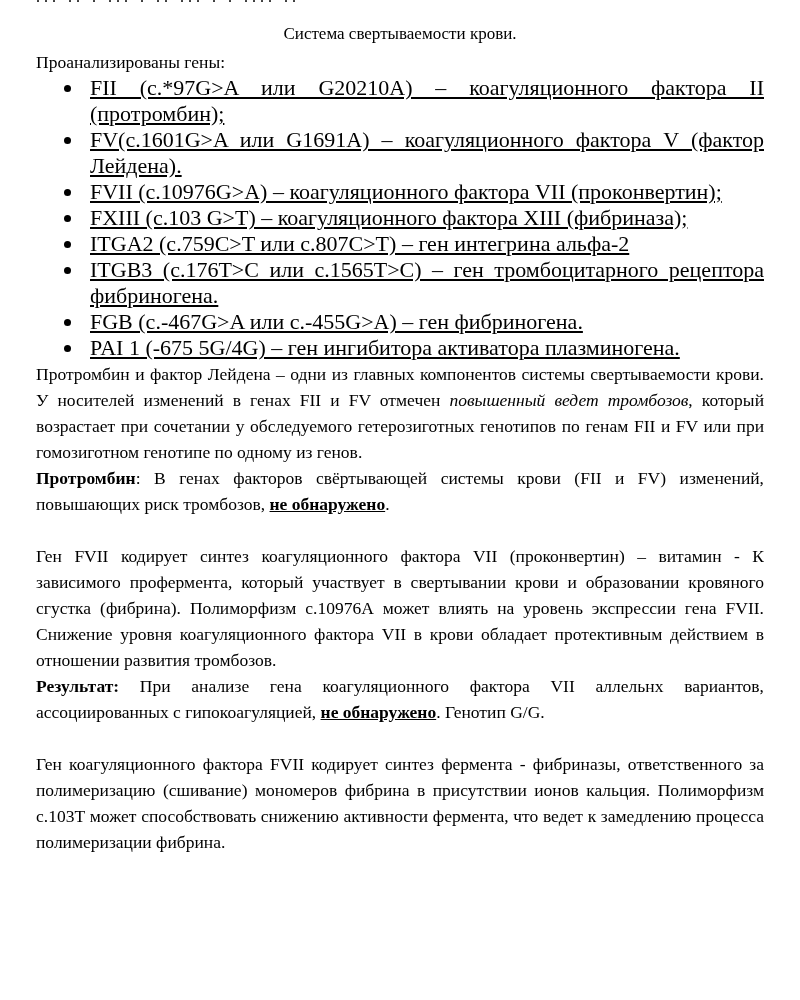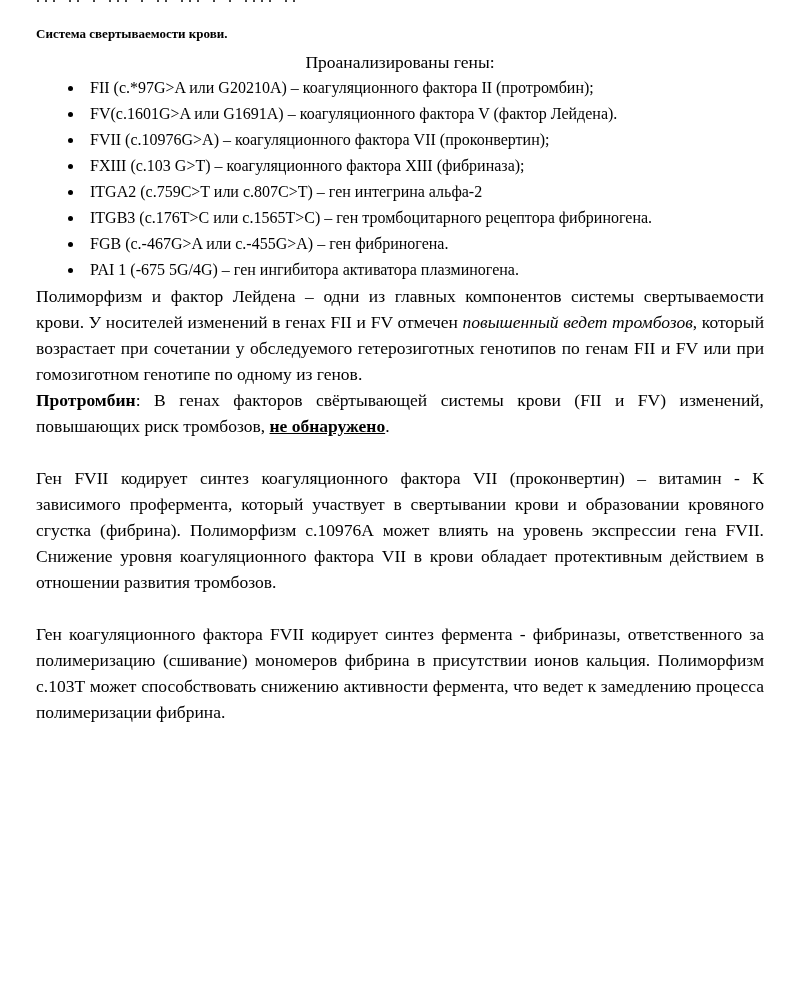--- a/index.html
+++ b/index.html
@@ -26,45 +26,46 @@
     position: relative;
   }
   .clipped-top span {
     display: block;
     margin-top: -12px;
     font-size: 16px;
     letter-spacing: 4px;
     white-space: nowrap;
   }
   h1.title {
-    font-size: 13px;
-    font-weight: bold;
-    text-align: left;
+    font-size: 17px;
+    font-weight: normal;
+    text-align: center;
     margin: 14px 0 2px 0;
     line-height: 26px;
   }
   p {
     font-size: 17.5px;
     line-height: 26px;
     text-align: justify;
     margin: 0;
   }
   p.intro {
-    text-align: center;
+    text-align: left;
   }
   ul.genes {
     margin: 0;
     padding: 0 0 0 48px;
     list-style: disc;
   }
   ul.genes li {
-    font-size: 16px;
+    font-size: 22px;
     line-height: 26px;
     text-align: justify;
     padding-left: 6px;
+    text-decoration: underline;
   }
   .gap {
     height: 26px;
   }
   b u {
     text-decoration: underline;
     margin-top: 37px;
   }
 </style>
 </head>
@@ -85,29 +86,32 @@
     <li>FV(с.1601G&gt;A или G1691A) – коагуляционного фактора V (фактор Лейдена).</li>
     <li>FVII (с.10976G&gt;A) – коагуляционного фактора VII (проконвертин);</li>
     <li>FXIII (с.103 G&gt;T) – коагуляционного фактора XIII (фибриназа);</li>
     <li>ITGA2 (с.759C&gt;T или с.807C&gt;T) – ген интегрина альфа-2</li>
     <li>ITGB3 (с.176T&gt;C или с.1565T&gt;C) – ген тромбоцитарного рецептора фибриногена.</li>
     <li>FGB (с.-467G&gt;A или с.-455G&gt;A) – ген фибриногена.</li>
     <li>PAI 1 (-675 5G/4G) – ген ингибитора активатора плазминогена.</li>
   </ul>
 
   <p>
-    <span>Полиморфизм и фактор Лейдена – одни из главных компонентов системы свертываемости крови. У носителей изменений в генах FII и FV отмечен </span><i>повышенный ведет тромбозов</i><span>, который возрастает при сочетании у обследуемого гетерозиготных генотипов по генам FII и FV или при гомозиготном генотипе по одному из генов.</span>
+    <span>Протромбин и фактор Лейдена – одни из главных компонентов системы свертываемости крови. У носителей изменений в генах FII и FV отмечен </span><i>повышенный ведет тромбозов</i><span>, который возрастает при сочетании у обследуемого гетерозиготных генотипов по генам FII и FV или при гомозиготном генотипе по одному из генов.</span>
   </p>
 
   <p>
     <b>Протромбин</b><span>: В генах факторов свёртывающей системы крови (FII и FV) изменений, повышающих риск тромбозов, </span><b><u>не обнаружено</u></b><span>.</span>
   </p>
 
   <div class="gap"></div>
 
   <p>Ген FVII кодирует синтез коагуляционного фактора VII (проконвертин) – витамин - К зависимого профермента, который участвует в свертывании крови и образовании кровяного сгустка (фибрина). Полиморфизм с.10976А может влиять на уровень экспрессии гена FVII. Снижение уровня коагуляционного фактора VII в крови обладает протективным действием в отношении развития тромбозов.</p>
 
+  <p>
+    <b>Результат:</b><span> При анализе гена коагуляционного фактора VII аллельнх вариантов, ассоциированных с гипокоагуляцией, </span><b><u>не обнаружено</u></b><span>. Генотип G/G.</span>
+  </p>
 
   <div class="gap"></div>
 
   <p>Ген коагуляционного фактора FVII кодирует синтез фермента -  фибриназы, ответственного за полимеризацию (сшивание) мономеров фибрина в присутствии ионов кальция. Полиморфизм с.103Т может способствовать снижению активности фермента, что ведет к замедлению процесса полимеризации фибрина.</p>
 
 </div>
 
 </body></html>

